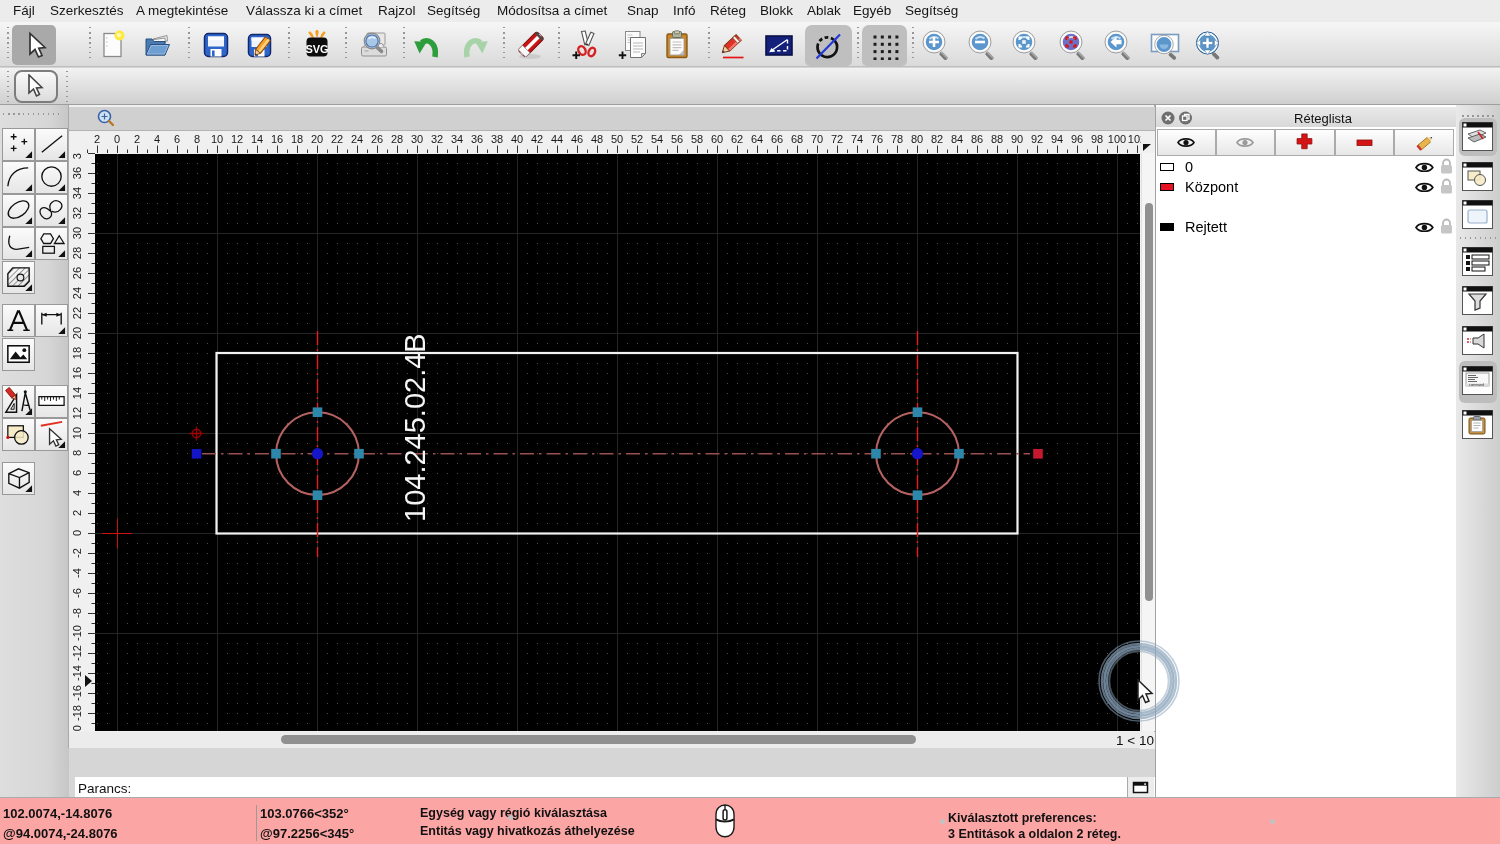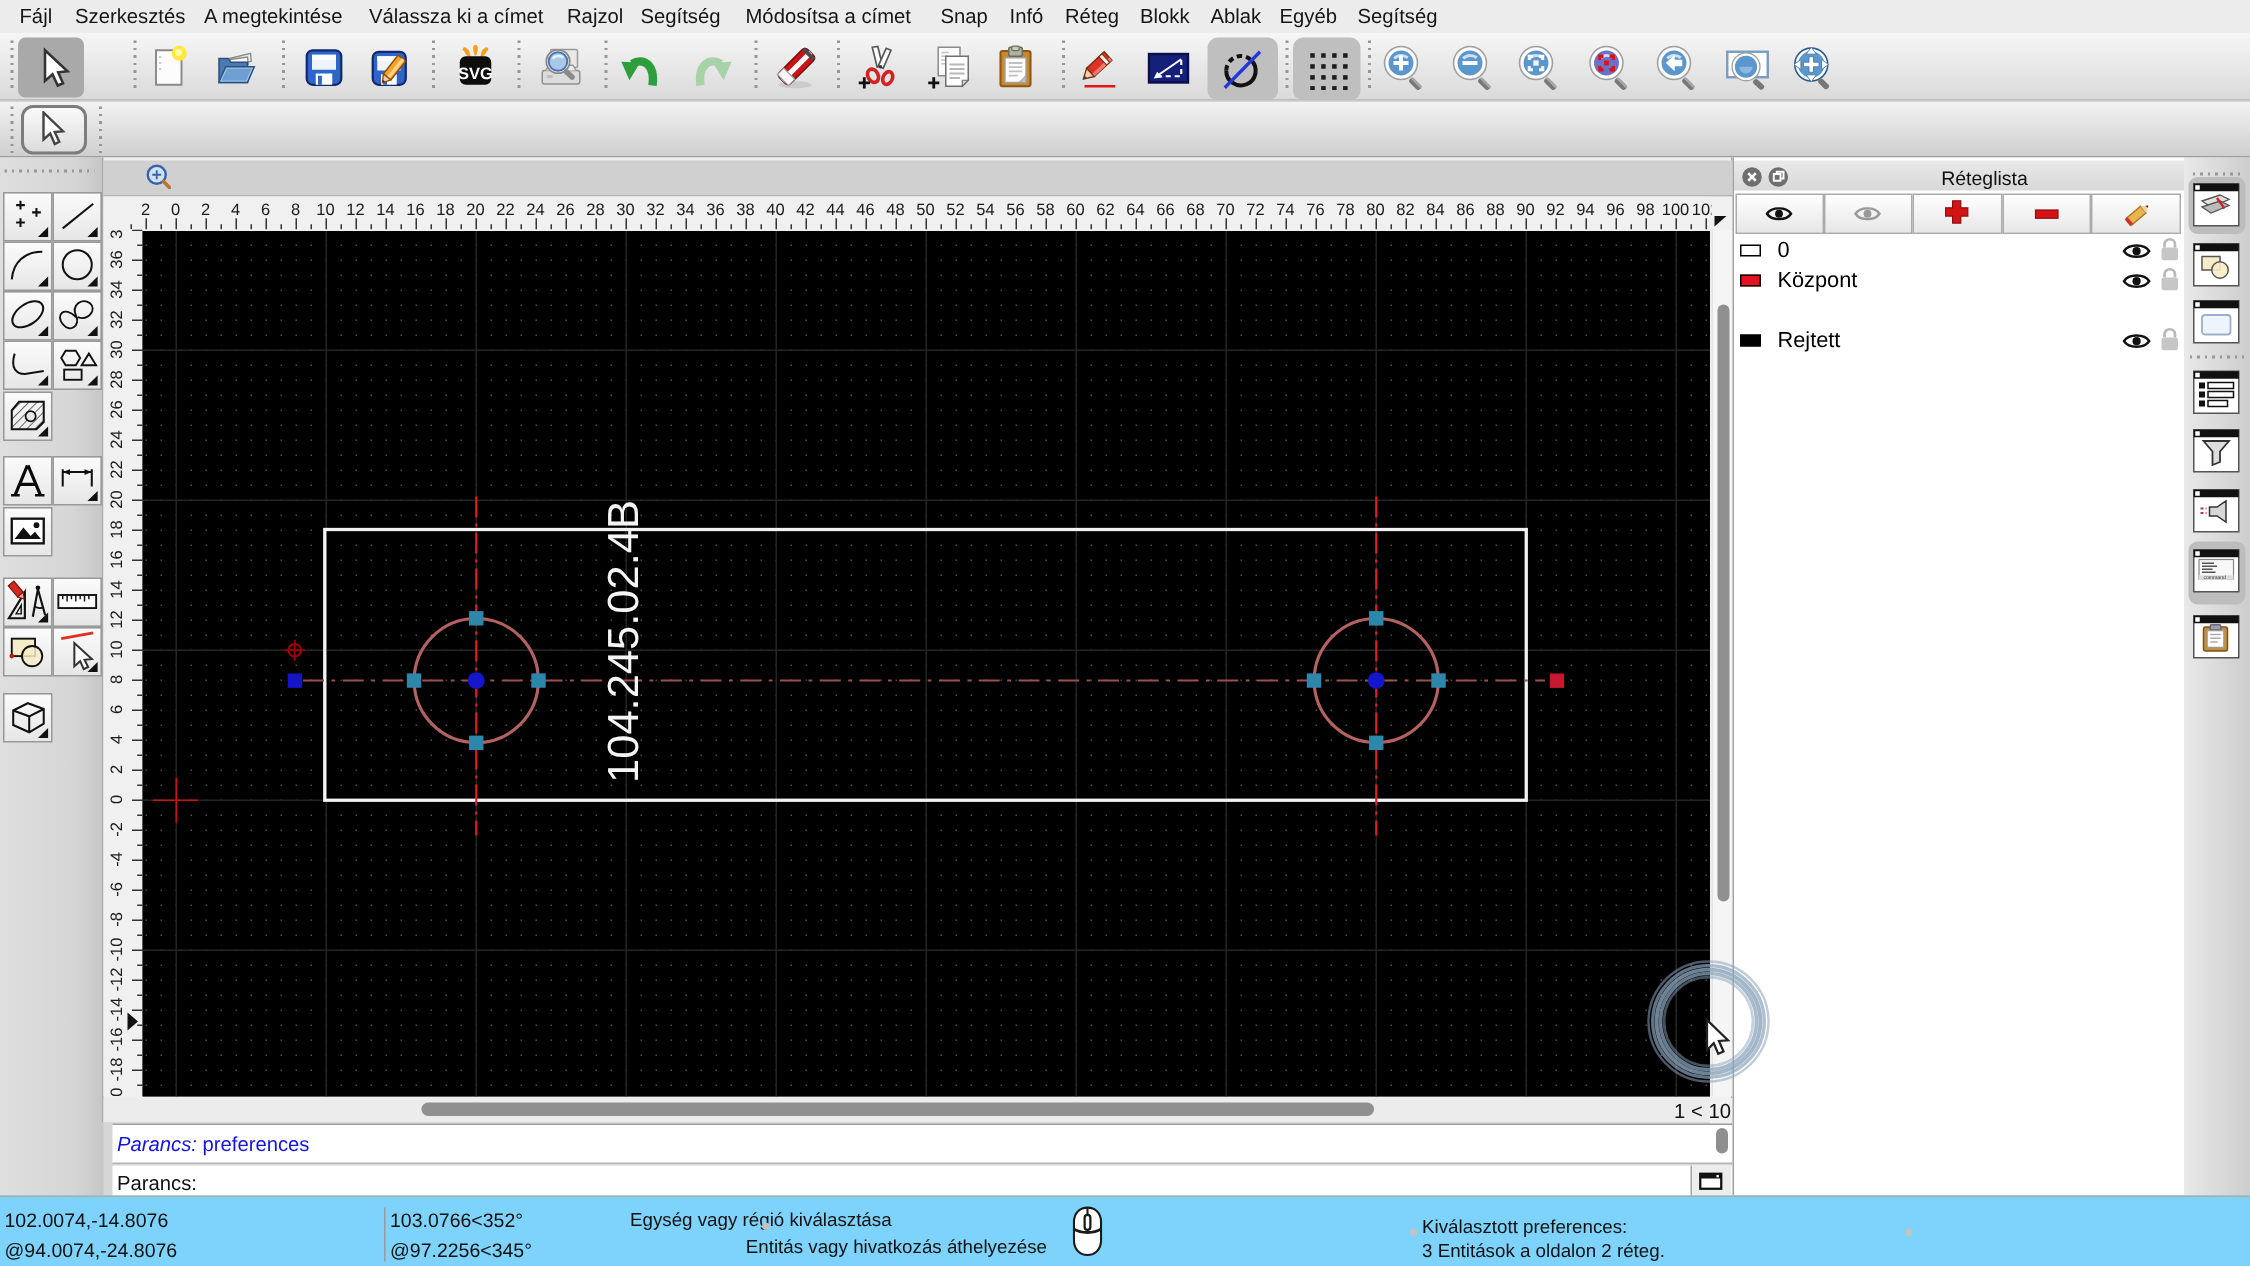--- a/index.html
+++ b/index.html
@@ -60,22 +60,22 @@
 .lsw { position:absolute; left:4px; top:6px; width:14px; height:8px; border:1px solid #000; }
 .lrow .nm { position:absolute; left:29px; top:2px; }
 
 
 #dock { position:absolute; left:1456px; top:0; width:44px; height:692px;
   background:linear-gradient(to right,#e9e9e9,#cdcdcd); }
 .dbtn { position:absolute; left:5px; width:34px; height:34px; }
 .dsel { background:#bdbdbd; border-radius:6px; }
 
 
-#statusbar { left:0; top:797px; width:1500px; height:47px; background:#7dd3fc; border-top:1px solid #ababab;
-  font-size:13px; color:#111; }
+#statusbar { left:0; top:797px; width:1500px; height:47px; background:#fca5a5; border-top:1px solid #ababab;
+  font-size:13px; color:#111;font-weight:bold; }
 #statusbar .r1 { position:absolute; top:8px; }
 #statusbar .r2 { position:absolute; top:28px; }
 .ssep { position:absolute; top:7px; height:36px; width:1px; background:#9a9a9a; }
 </style>
 </head>
 <body>
 <div id="root">
 
 <div id="menubar" class="abs">
       <span style="position:absolute;left:13px;top:3px">Fájl</span>
@@ -558,24 +558,20 @@
     <svg width="90" height="90" viewBox="0 0 90 90" style="position:absolute;left:1025px;top:531px;z-index:40">
           <circle cx="45" cy="45" r="40" fill="none" stroke="#8ba4bc" stroke-opacity="0.55" stroke-width="1.6"></circle>
           <circle cx="45" cy="45" r="37.2" fill="none" stroke="#8ba4bc" stroke-opacity="0.7" stroke-width="2.2"></circle>
           <circle cx="45" cy="45" r="34.6" fill="none" stroke="#8ba4bc" stroke-opacity="0.8" stroke-width="2.6"></circle>
           <circle cx="45" cy="45" r="32" fill="none" stroke="#8ba4bc" stroke-opacity="0.75" stroke-width="2.4"></circle>
           <circle cx="45" cy="45" r="29.6" fill="none" stroke="#8ba4bc" stroke-opacity="0.5" stroke-width="1.8"></circle>
           <path d="M44 44 L44 64 L48.5 59.5 L51.5 66.5 L55 65 L52 58 L58 57.5 Z" fill="#fff" stroke="#222" stroke-width="1.5"></path>
         </svg>
   </div>
 
-  <div id="cmdhist">
-        <span class="txt"><i>Parancs:</i> preferences</span>
-        <div class="sb"></div>
-      </div>
   <div id="cmdline">
         <span class="lbl">Parancs:</span>
         <div id="cmdbtn"><svg width="25" height="23" viewBox="0 0 25 23">
             <rect x="5.5" y="5.5" width="14" height="10" fill="#fff" stroke="#111" stroke-width="1.5"></rect>
             <path d="M5.5 5.5 h14 v3.2 h-14 Z" fill="#111"></path>
             <rect x="16.3" y="6.3" width="1.6" height="1.6" fill="#fff"></rect>
           </svg></div>
       </div>
 
   <div id="layerpanel">
@@ -750,21 +746,21 @@
       </div>
 </div>
 
 <div id="statusbar" class="abs">
   <span class="r1" style="left:3px">102.0074,-14.8076</span>
   <span class="r2" style="left:3px">@94.0074,-24.8076</span>
   <div class="ssep" style="left:256px"></div>
   <span class="r1" style="left:260px">103.0766&lt;352°</span>
   <span class="r2" style="left:260px">@97.2256&lt;345°</span>
   <span class="r1" style="left:420px;width:278px;text-align:left;font-size:12.5px">Egység vagy régió kiválasztása</span>
-  <span class="r2" style="left:420px;width:278px;text-align:right;font-size:12.5px;top:26px">Entitás vagy hivatkozás áthelyezése</span>
+  <span class="r2" style="left:420px;width:278px;text-align:left;font-size:12.5px;top:26px">Entitás vagy hivatkozás áthelyezése</span>
   <span class="r1" style="left:948px;top:13px;font-size:12.5px">Kiválasztott preferences:</span>
   <span class="r2" style="left:948px;top:29px;font-size:12.5px">3 Entitások a oldalon 2 réteg.</span>
   <svg class="abs" style="left:714px;top:6px" width="22" height="34" viewBox="0 0 20 32">
         <path d="M1.5 10 C1.5 4 5.5 1 10 1 C14.5 1 18.5 4 18.5 10 V21.5 C18.5 27.5 14.5 30.8 10 30.8 C5.5 30.8 1.5 27.5 1.5 21.5 Z" fill="#fff" stroke="#1a1a1a" stroke-width="1.3"></path>
         <path d="M1.5 14.5 C6 17.3 14 17.3 18.5 14.5" fill="none" stroke="#1a1a1a" stroke-width="1.8"></path>
         <path d="M10 1 V5.5" stroke="#1a1a1a" stroke-width="1.3"></path>
         <rect x="8.2" y="5.5" width="3.6" height="9.5" rx="1.8" fill="#fff" stroke="#1a1a1a" stroke-width="1.4"></rect>
       </svg>
       <div class="abs" style="left:508px;top:17px;width:5px;height:5px;border-radius:3px;background:#c2c2c2"></div>
       <div class="abs" style="left:940px;top:21px;width:5px;height:5px;border-radius:3px;background:#c2c2c2"></div>

